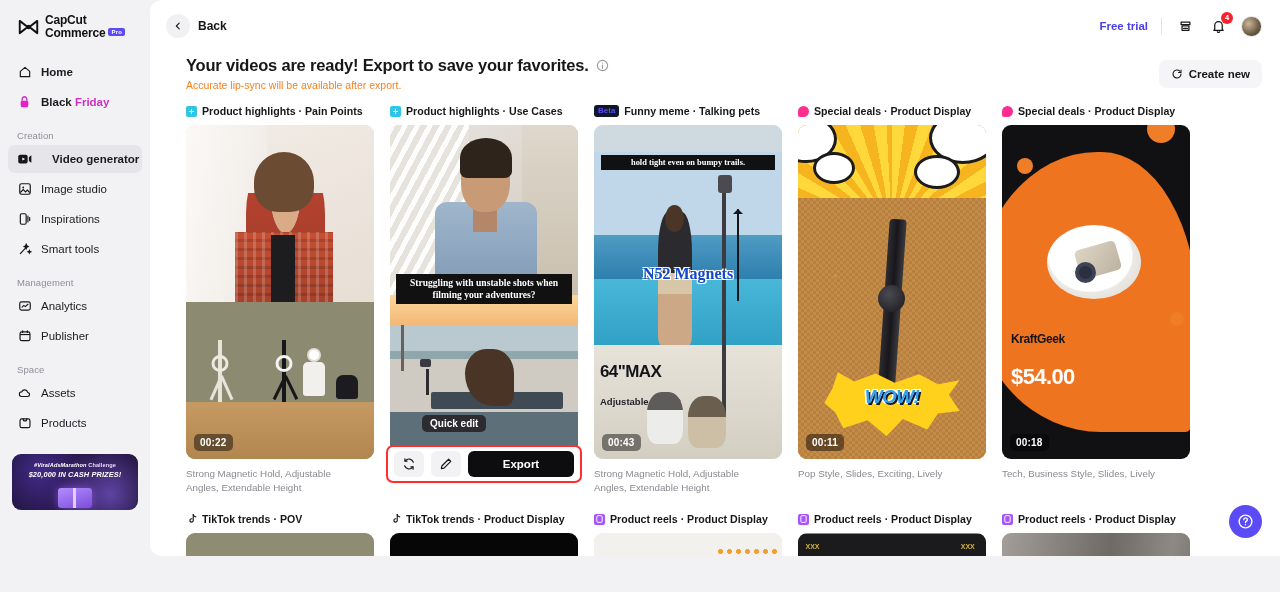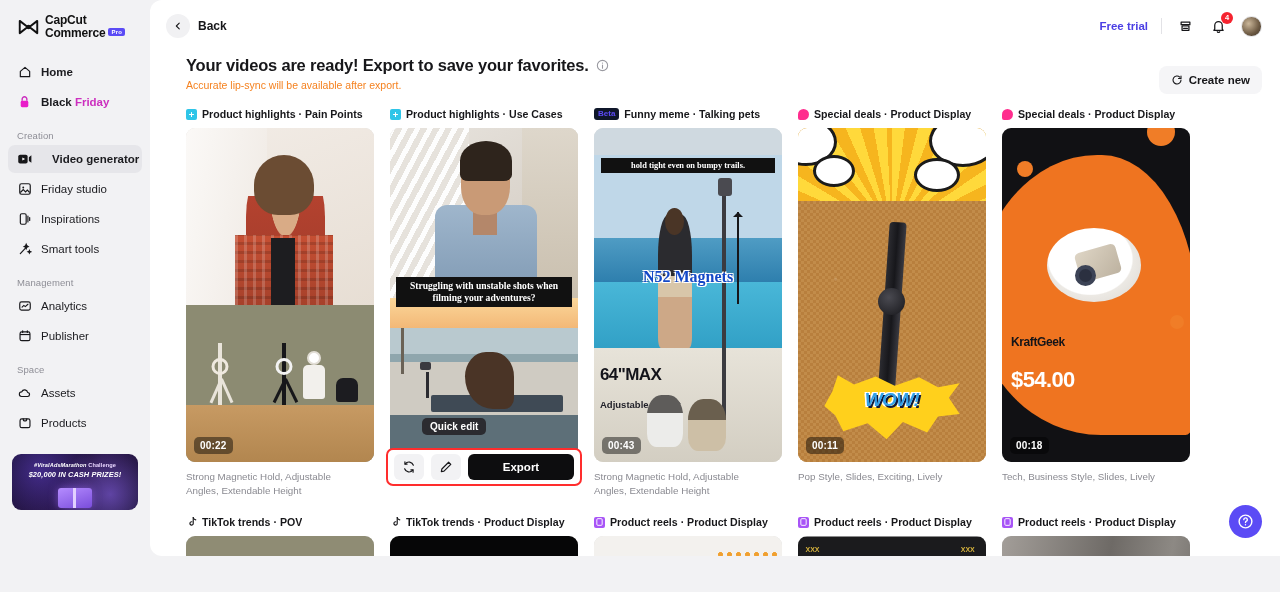--- a/index.html
+++ b/index.html
@@ -107,21 +107,21 @@
   .headline-left { flex: 1; }
   .headline {
     font-size: 16.5px; font-weight: 700; color: #17171a; letter-spacing: -.2px;
     display: flex; align-items: center; gap: 7px;
   }
   .sub { font-size: 10.5px; color: #f58220; margin-top: 4px; }
   .create-new {
     display: flex; align-items: center; gap: 6px;
     background: #f5f5f7; border-radius: 8px; height: 28px; padding: 0 12px;
     font-size: 11.5px; font-weight: 600; color: #17171a; cursor: pointer;
-    margin-top: 10px;
+    margin-top: 4px;
   }
 
   
   .scroll-area { flex: 1; overflow: hidden; padding: 12px 18px 0 36px; position: relative; }
   .grid { display: grid; grid-template-columns: repeat(5, 188px); gap: 16px 16px; }
   .card { width: 188px; position: relative; }
   .card-head { display: flex; align-items: center; gap: 5px; height: 16px; margin-bottom: 6px; }
   .tagicon { width: 11px; height: 11px; flex: 0 0 11px; border-radius: 2px; display: flex; align-items: center; justify-content: center; }
   .beta-chip {
     background: #0f172a; color: #5b4bf5; font-size: 8px; font-weight: 700;
@@ -342,21 +342,21 @@
       </div>
 
       <div class="nav-item">
         <span class="ico">
           <svg width="14" height="14" viewBox="0 0 24 24" fill="none" stroke="#17171a" stroke-width="2">
               <rect x="3" y="3" width="18" height="18" rx="3"></rect>
               <circle cx="9" cy="9.5" r="1.6" fill="#17171a" stroke="none"></circle>
               <path d="M4 18 l5-5 4 4 3-3 4 4"></path>
             </svg>
         </span>
-        <span class="lbl">Friday studio</span>
+        <span class="lbl">Image studio</span>
       </div>
 
       <div class="nav-item">
         <span class="ico">
           <svg width="14" height="14" viewBox="0 0 24 24" fill="none" stroke="#17171a" stroke-width="2">
               <rect x="4" y="3" width="10" height="18" rx="2.5"></rect>
               <path d="M17 7v10M20 9.5v5" stroke-linecap="round"></path>
             </svg>
         </span>
         <span class="lbl">Inspirations</span>

